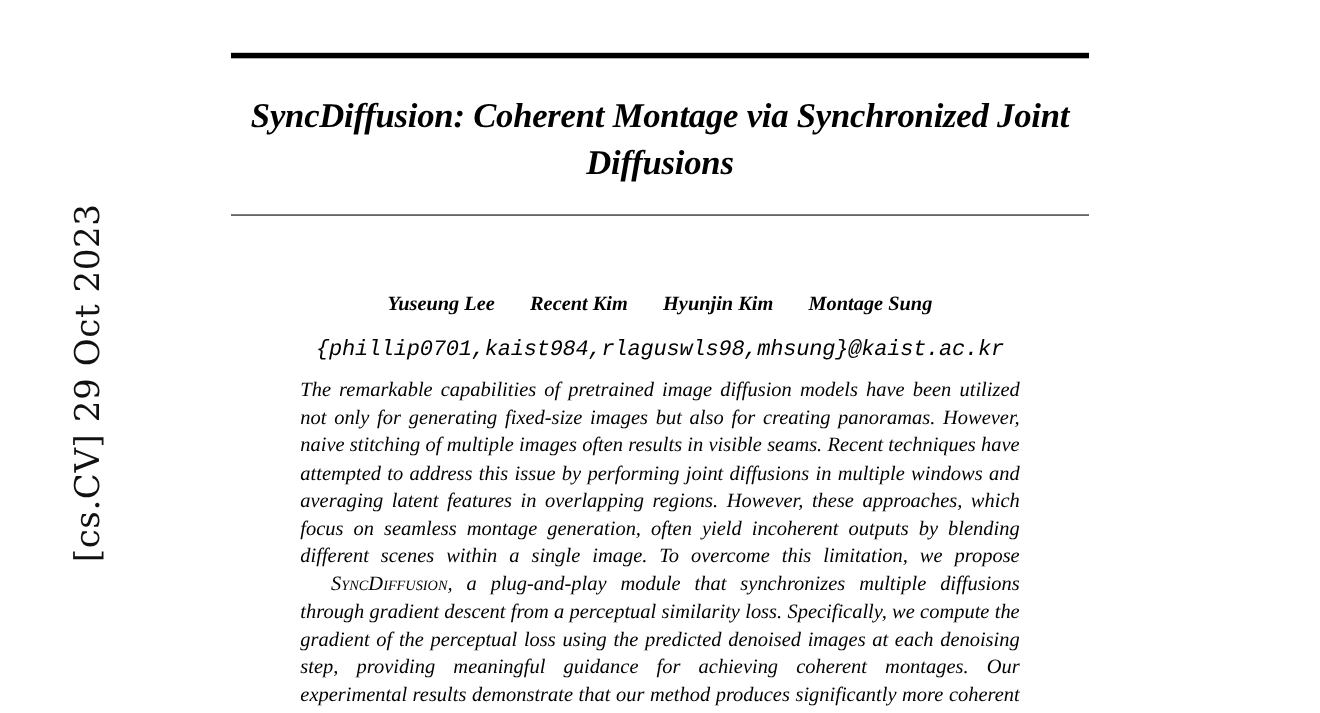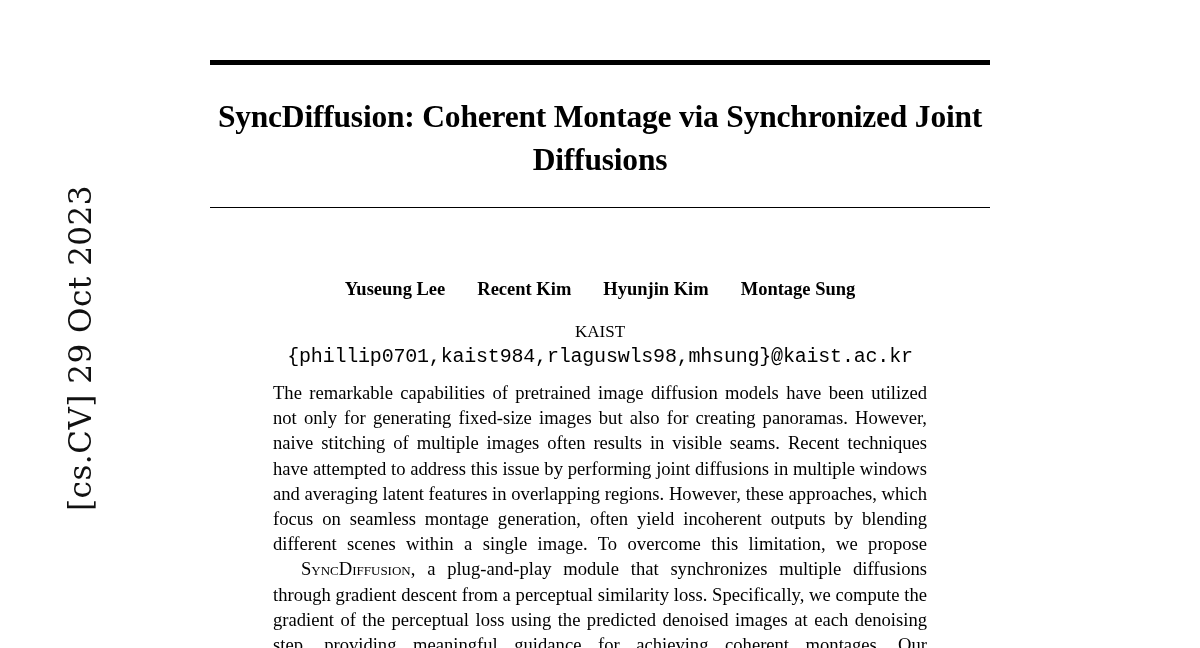--- a/index.html
+++ b/index.html
@@ -36,23 +36,24 @@
     font-size: 31px;
     letter-spacing: 0.5px;
     color: #111111;
     white-space: nowrap;
   }
 
   
   #paper {
     position: absolute;
     left: 210px;
-    top: 12px;
+    top: 0px;
     width: 780px;
     height: 483px;
+    font-style: italic;
   }
 
   .rule-top {
     margin-top: 48px;
     border-top: 5px solid #000000;
     width: 100%;
   }
 
   #paper-title {
     margin: 30px 0 0 0;
@@ -130,20 +131,19 @@
   <div class="rule-top"></div>
 
   <h1 id="paper-title">SyncDiffusion: Coherent Montage via Synchronized Joint Diffusions</h1>
 
   <div class="rule-bottom"></div>
 
   <div id="authors">
     <span class="author">Yuseung Lee</span><span class="author">Recent Kim</span><span class="author">Hyunjin Kim</span><span class="author">Montage Sung</span>
   </div>
 
-  <div id="affiliation">KAIST</div>
 
   <div id="emails">{phillip0701,kaist984,rlaguswls98,mhsung}@kaist.ac.kr</div>
 
 
   <div id="abstract-body"><span>The remarkable capabilities of pretrained image diffusion models have been utilized not only for generating fixed-size images but also for creating panoramas. However, naive stitching of multiple images often results in visible seams. Recent techniques have attempted to address this issue by performing joint diffusions in multiple windows and averaging latent features in overlapping regions. However, these approaches, which focus on seamless montage generation, often yield incoherent outputs by blending different scenes within a single image. To overcome this limitation, we propose </span><span class="smallcaps">SyncDiffusion</span><span>, a plug-and-play module that synchronizes multiple diffusions through gradient descent from a perceptual similarity loss. Specifically, we compute the gradient of the perceptual loss using the predicted denoised images at each denoising step, providing meaningful guidance for achieving coherent montages. Our experimental results demonstrate that our method produces significantly more coherent outputs for text-guided panorama</span></div>
 
 </div>
 
 </body></html>

